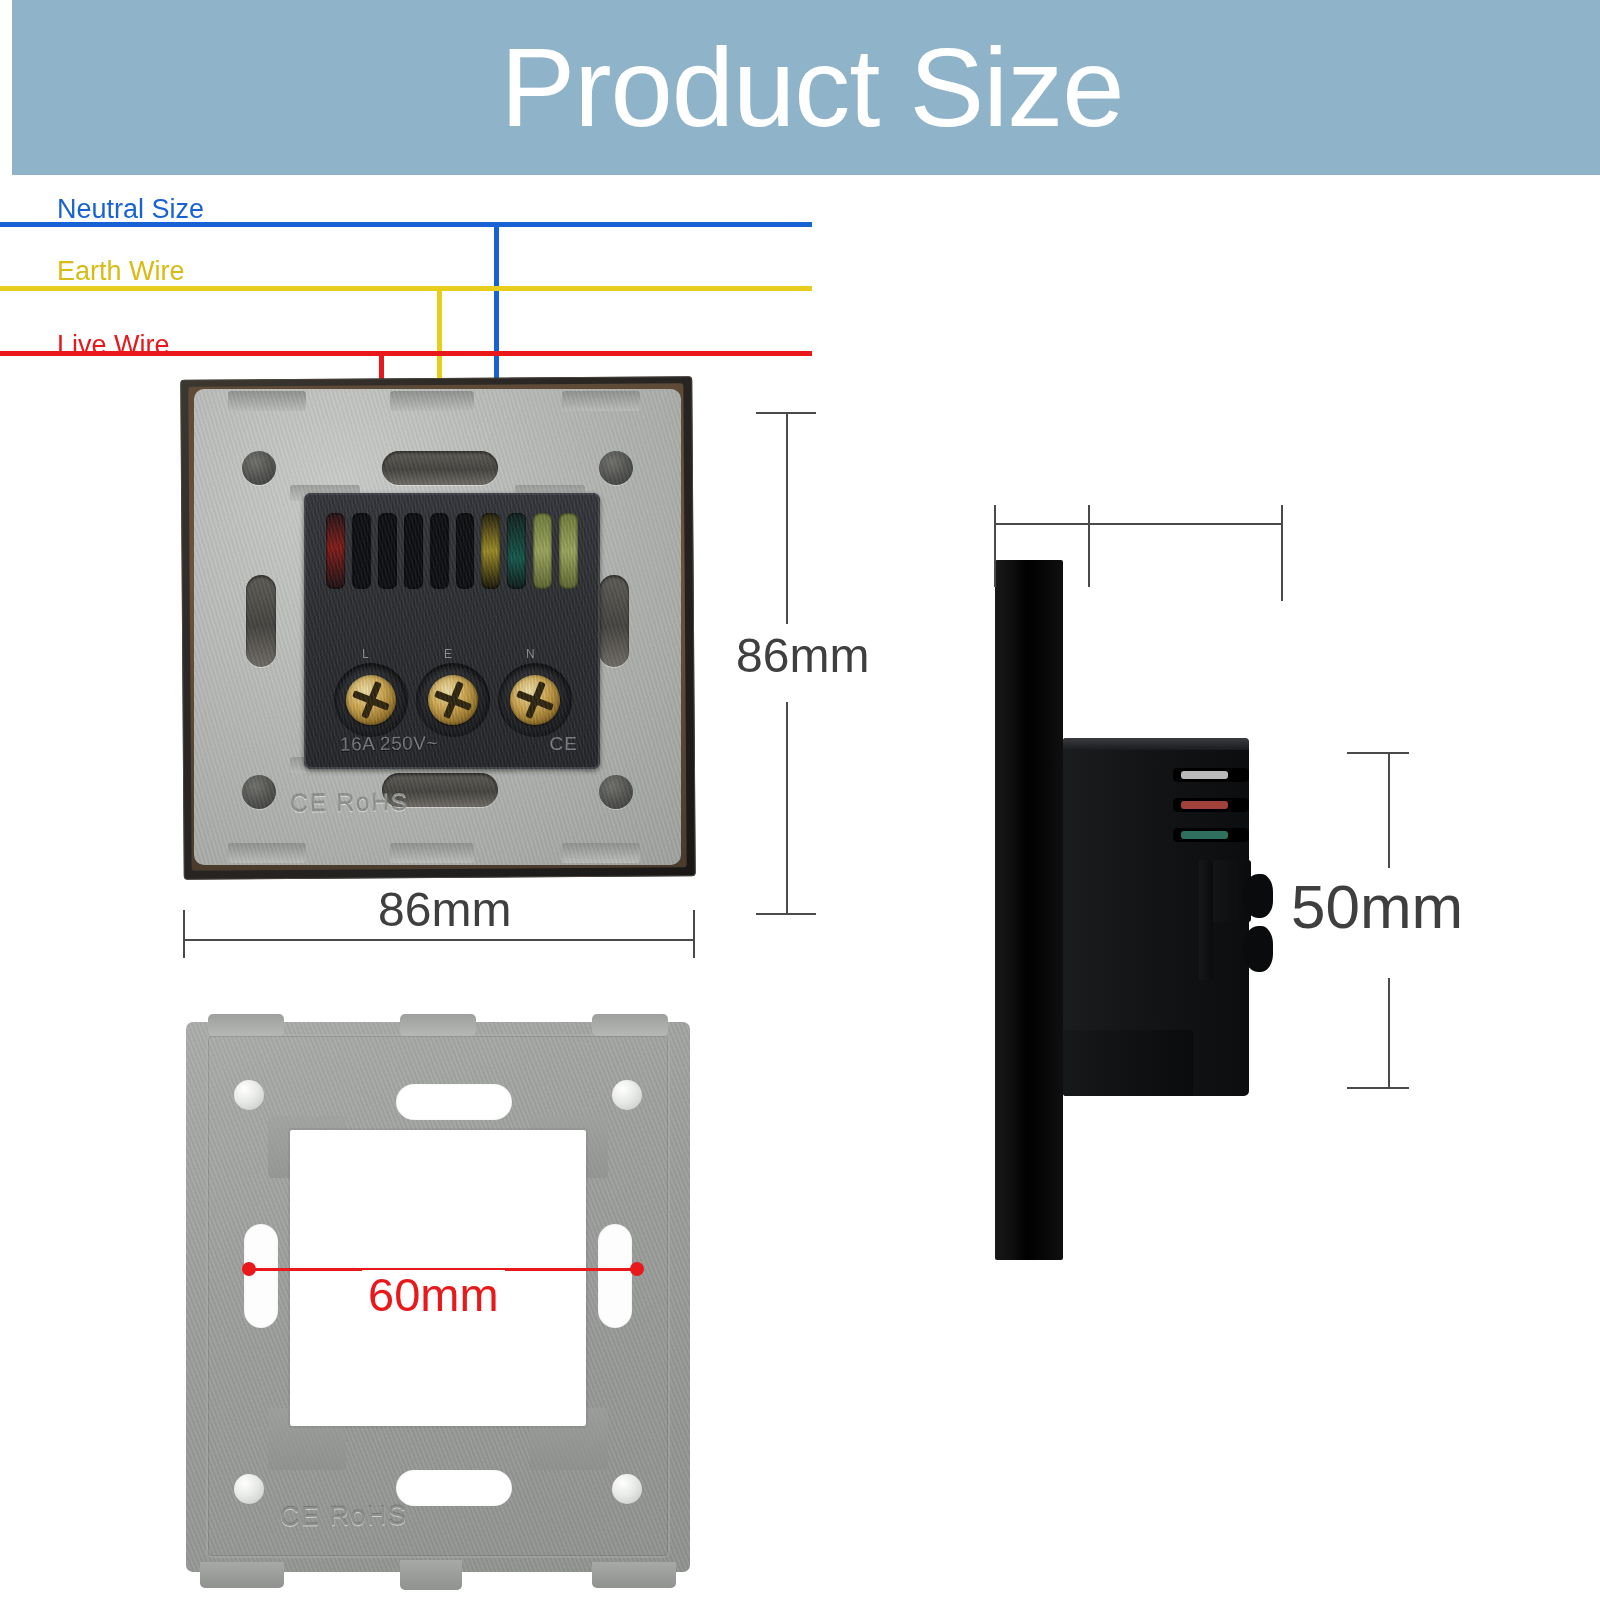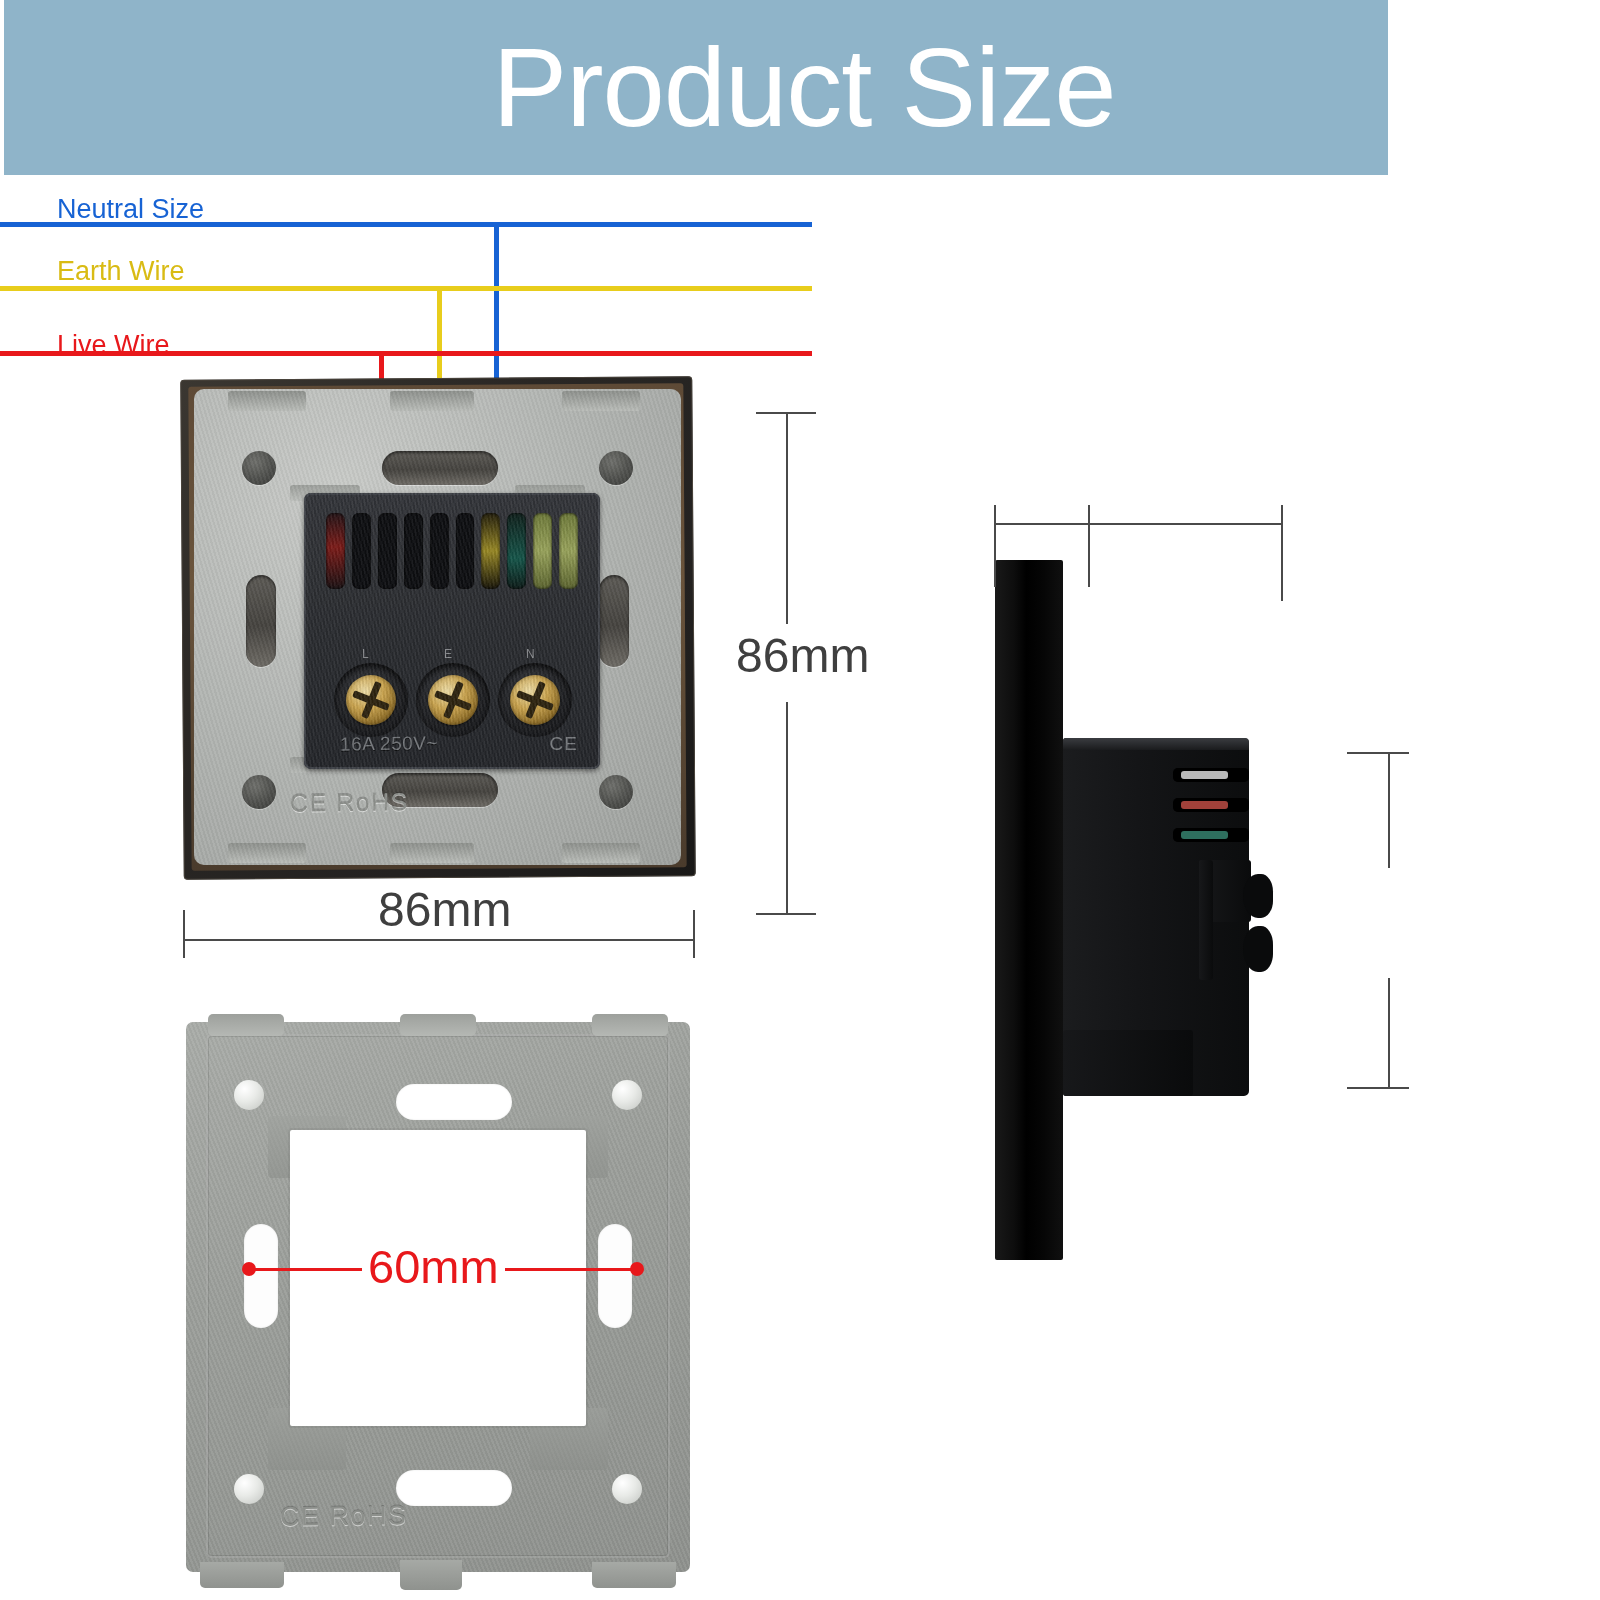--- a/index.html
+++ b/index.html
@@ -6,21 +6,21 @@
   html,body{margin:0;padding:0;background:#ffffff;}
   body{
     width:1600px;height:1600px;position:relative;overflow:hidden;
     font-family:"Liberation Sans","DejaVu Sans",sans-serif;
     background:#ffffff;
   }
   .stage{position:absolute;left:0;top:0;width:1600px;height:1600px;}
 
   
   .banner{
-    position:absolute;left:4px;top:0;width:1384px;height:175px;
+    position:absolute;left:12px;top:0;width:1588px;height:175px;
     background:#8fb4c9;
   }
   .banner-title{
     position:absolute;left:0;top:28px;width:1600px;
     text-align:center;color:#ffffff;
     font-size:112px;line-height:120px;font-weight:400;
     letter-spacing:-1px;
     font-family:"Liberation Sans","DejaVu Sans",sans-serif;
     white-space:nowrap;
   }
@@ -228,21 +228,21 @@
     border-radius:4px;
   }
 
   
   .red-dim-line{position:absolute;height:3px;background:#e8181b;}
   .red-dot{
     position:absolute;width:14px;height:14px;border-radius:50%;background:#e8181b;
   }
   .red-label{
     position:absolute;color:#e8181b;font-size:47px;line-height:50px;
-    white-space:nowrap;background:#ffffff;padding:0 6px;
+    white-space:nowrap;background:#ffffff;padding:0 6px;margin-top:28px;
   }
 </style>
 </head>
 <body>
 
 <div class="stage">
 
   <div class="banner">
     <div class="banner-title">Product Size</div>
   </div>
@@ -366,20 +366,21 @@
 
   <div class="dimline dimh" style="left:994px;top:523px;width:96px;"></div>
   <div class="dimline dimh" style="left:994px;top:523px;width:288px;"></div>
 
   <div class="dimline dimv" style="left:994px;top:505px;height:82px;"></div>
   <div class="dimline dimv" style="left:1088px;top:505px;height:82px;"></div>
   <div class="dimline dimv" style="left:1281px;top:505px;height:96px;"></div>
 
   <div class="dimline dimh" style="left:1347px;top:752px;width:62px;"></div>
   <div class="dimline dimv" style="left:1388px;top:752px;height:116px;"></div>
+  <div class="dimlabel big" style="left:1291px;top:874px;">50mm</div>
   <div class="dimline dimv" style="left:1388px;top:978px;height:110px;"></div>
   <div class="dimline dimh" style="left:1347px;top:1087px;width:62px;"></div>
 
   <div class="frame">
     <div class="frame-body"></div>
     <div class="frame-rim"></div>
 
     <div class="frame-notch" style="left:30px;top:2px;width:76px;height:22px;"></div>
     <div class="frame-notch" style="left:222px;top:2px;width:76px;height:22px;"></div>
     <div class="frame-notch" style="right:30px;top:2px;width:76px;height:22px;"></div>

